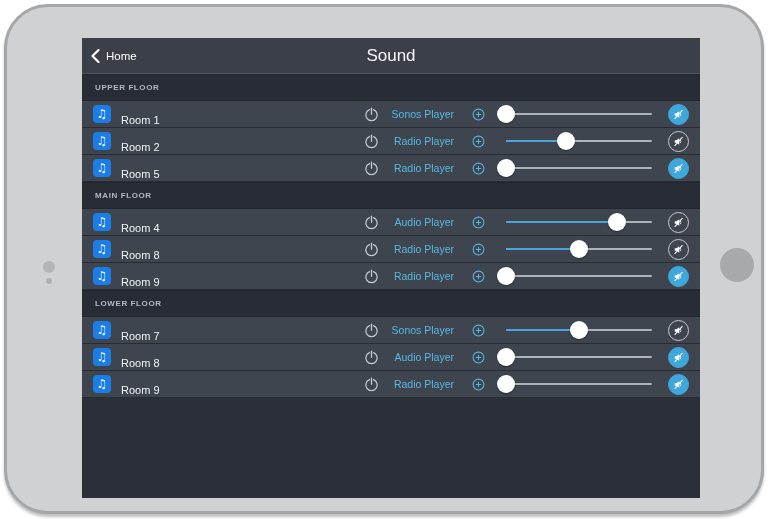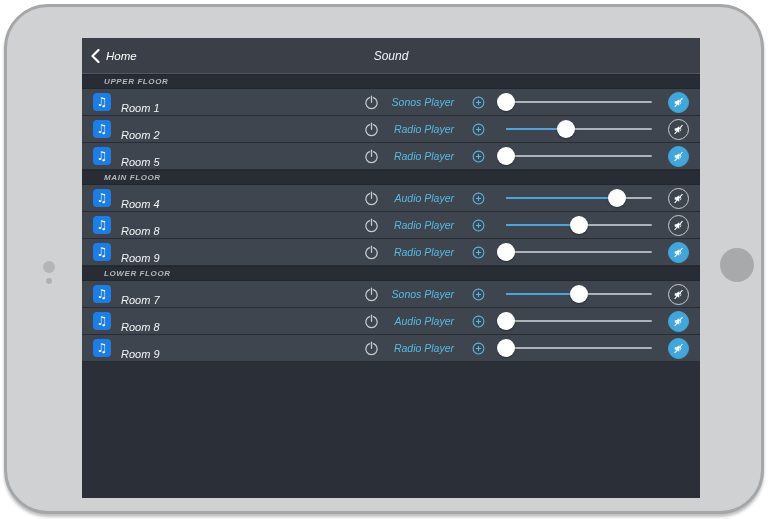--- a/index.html
+++ b/index.html
@@ -1,43 +1,43 @@
 <!DOCTYPE html>
 <html style="--room-icon-blue: #1b7de8; --player-cyan: #57b9e3; --slider-blue: #4aa5dc; --mute-blue: #3fa7dc;"><head>
 <meta charset="utf-8">
 <style>
   * { margin:0; padding:0; box-sizing:border-box; }
   html,body { width:770px; height:519px; background:#ffffff; overflow:hidden;
               font-family:"Liberation Sans", sans-serif; }
-  .stage { position:relative; width:770px; height:519px;font-style:italic; }
+  .stage { position:relative; width:770px; height:519px; }
 
   
   .tablet { position:absolute; left:4px; top:4px; width:760px; height:510px;
             background:#d0d1d3; border:3px solid #a5a6a8; border-radius:44px;
             box-shadow:0 3px 3px rgba(0,0,0,0.25); }
   .camera-dot { position:absolute; border-radius:50%; background:#b4b5b7; }
   .camera-dot.lg { left:36px; top:254px; width:12px; height:12px; }
   .camera-dot.sm { left:39px; top:271px; width:6px; height:6px; background:#b0b1b3; }
   .home-button { position:absolute; left:713px; top:241px; width:34px; height:34px;
                  border-radius:50%; background:#a8a9ab; }
 
   
   .screen { position:absolute; left:75px; top:31px; width:618px; height:460px;
             background:#2b3038; overflow:hidden; }
 
   .navbar { position:relative; height:36px; background:#3a3f48;
             border-bottom:1px solid #51565f; display:flex; align-items:center; }
   .back { display:flex; align-items:center; gap:6px; padding-left:9px;
           color:#ffffff; font-size:11.5px; cursor:pointer; z-index:2; }
   .nav-title { position:absolute; left:0; right:0; text-align:center;
-               color:#f4f6f8; font-size:12px; }
-
-  .section-label { height:15px; background:#282d35; color:#b2b8be;
+               color:#f4f6f8; font-size:17px; }
+
+  .section-label { height:27px; background:#282d35; color:#b2b8be;
                    font-size:8px; font-weight:bold; letter-spacing:0.6px;
-                   display:flex; align-items:center; padding-left:22px;
+                   display:flex; align-items:center; padding-left:13px;
                    border-top:1px solid #22262d; border-bottom:1px solid #22262d; }
 
   .row { height:27px; background:#3f454e; border-bottom:1px solid #282c33;
          display:flex; align-items:center; padding:0 11px; }
   .room-icon { width:18px; height:18px; border-radius:4px; flex:none;
                background:var(--room-icon-blue,#1b7de8); color:#fff;
                display:flex; align-items:center; justify-content:center;
                font-size:12px; line-height:1; font-family:"DejaVu Sans", sans-serif; }
   .room-name { margin-left:10px; color:#f2f4f6; font-size:11px;margin-top:12px; }
   .spacer { flex:1; }

